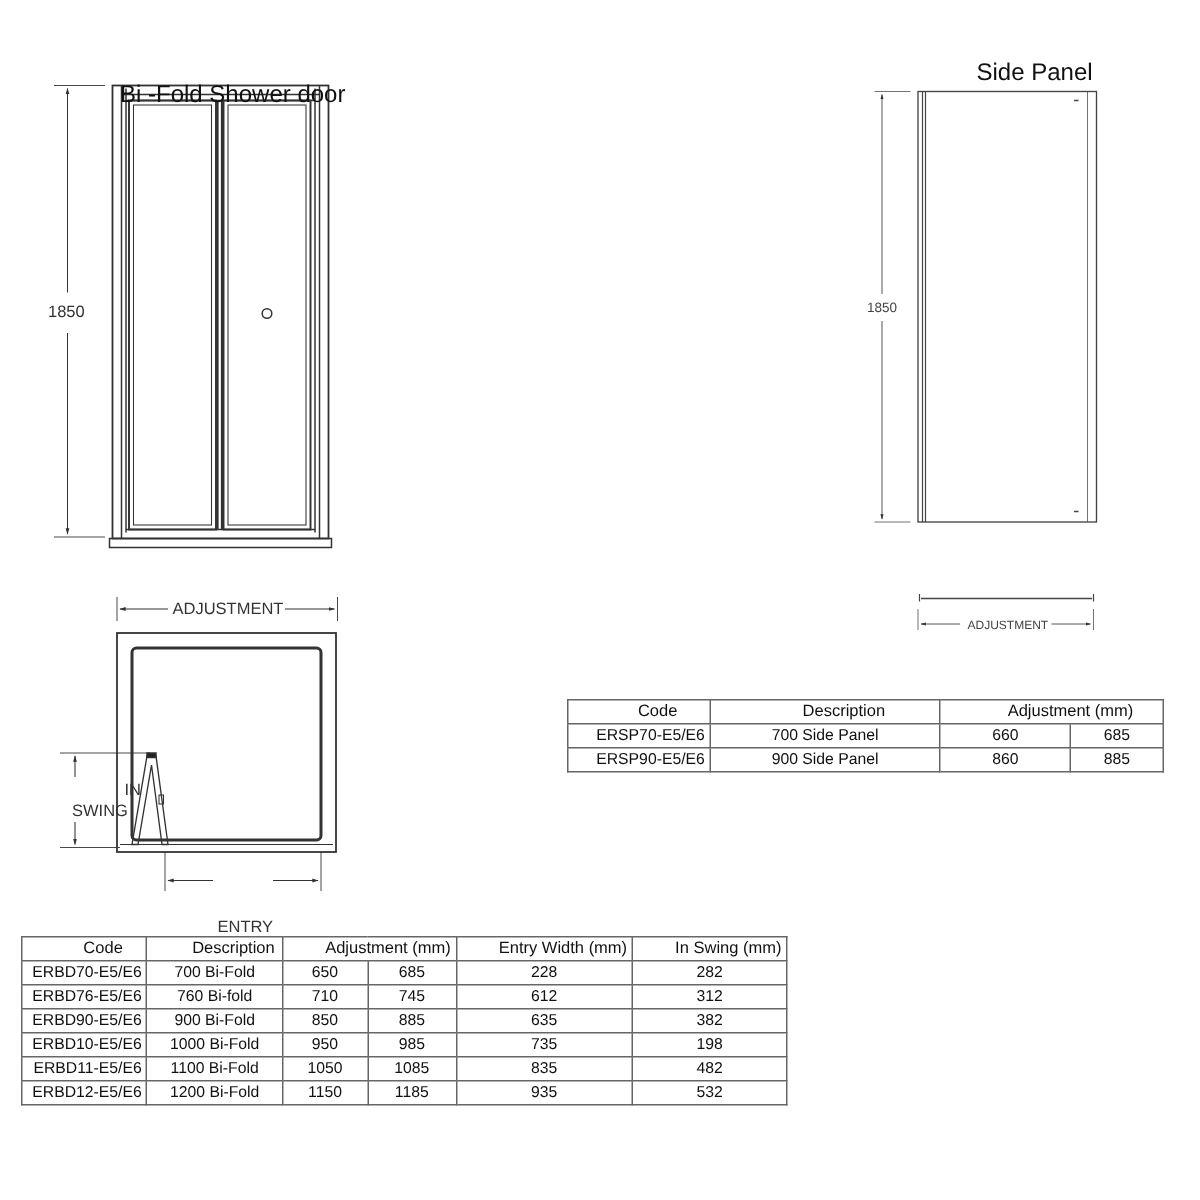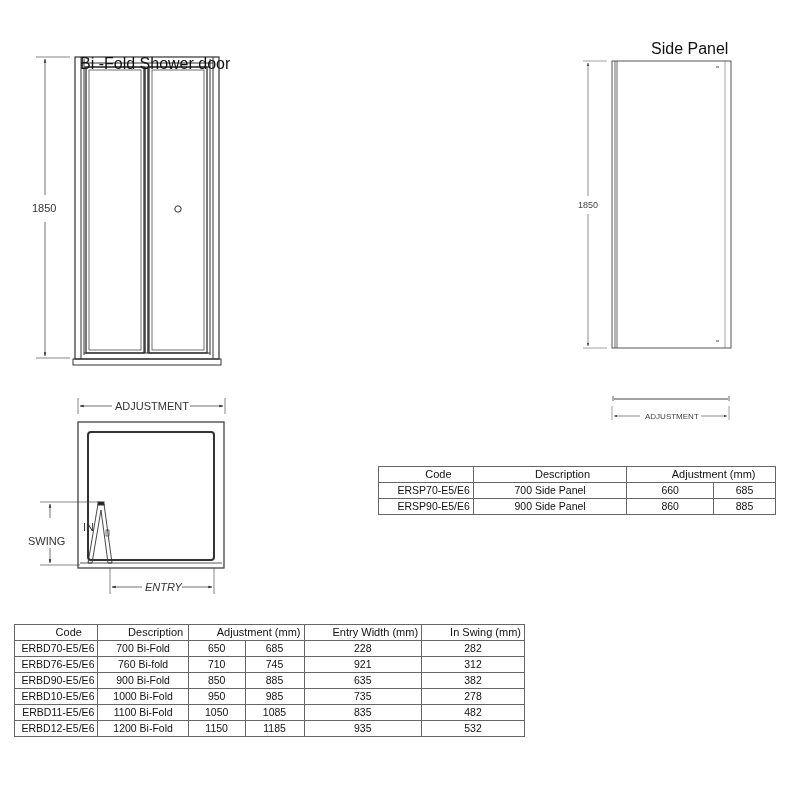--- a/index.html
+++ b/index.html
@@ -102,22 +102,22 @@
     <line x1="729" y1="406" x2="729" y2="420" stroke-width="0.5"></line>
     <line x1="614" y1="416" x2="640" y2="416" marker-start="url(#arr)" stroke-width="0.6"></line>
     <line x1="701" y1="416" x2="727" y2="416" marker-end="url(#arr)" stroke-width="0.6"></line>
   </g>
 </svg>
 
 <div class="abs title" style="left:80px;top:14px;margin-top:41px;">Bi -Fold Shower door</div>
 <div class="abs dimtxt" style="left:32px;top:202px;">1850</div>
 <div class="abs dimtxt" style="left:115px;top:400px;">ADJUSTMENT</div>
 <div class="abs dimtxt" style="left:43px;top:521px;margin-left:40px;">IN</div>
-<div class="abs dimtxt" style="left:28px;top:535px;">SWING</div>
-<div class="abs dimtxt" style="left:145px;top:581px;font-style:italic;">ENTRY</div>
+<div class="abs dimtxt" style="left:48px;top:535px;">SWING</div>
+<div class="abs dimtxt" style="left:145px;top:612px;">ENTRY</div>
 
 <div class="abs title" style="left:651px;top:40px;">Side Panel</div>
 <div class="abs dimtxt-sm" style="left:578px;top:200px;font-size:9px;">1850</div>
 <div class="abs dimtxt-sm" style="left:645px;top:412px;">ADJUSTMENT</div>
 
 <table class="spec" style="left:378px;top:466px;width:398px;">
   <colgroup>
       <col style="width:95px">
       <col style="width:154px">
       <col style="width:87px">
@@ -167,38 +167,38 @@
     <td>650</td>
     <td>685</td>
     <td>228</td>
     <td>282</td>
   </tr>
   <tr>
     <td class="code">ERBD76-E5/E6</td>
     <td>760 Bi-fold</td>
     <td>710</td>
     <td>745</td>
-    <td>921</td>
+    <td>612</td>
     <td>312</td>
   </tr>
   <tr>
     <td class="code">ERBD90-E5/E6</td>
     <td>900 Bi-Fold</td>
     <td>850</td>
     <td>885</td>
     <td>635</td>
     <td>382</td>
   </tr>
   <tr>
     <td class="code">ERBD10-E5/E6</td>
     <td>1000 Bi-Fold</td>
     <td>950</td>
     <td>985</td>
     <td>735</td>
-    <td>278</td>
+    <td>198</td>
   </tr>
   <tr>
     <td class="code">ERBD11-E5/E6</td>
     <td>1100 Bi-Fold</td>
     <td>1050</td>
     <td>1085</td>
     <td>835</td>
     <td>482</td>
   </tr>
   <tr>

